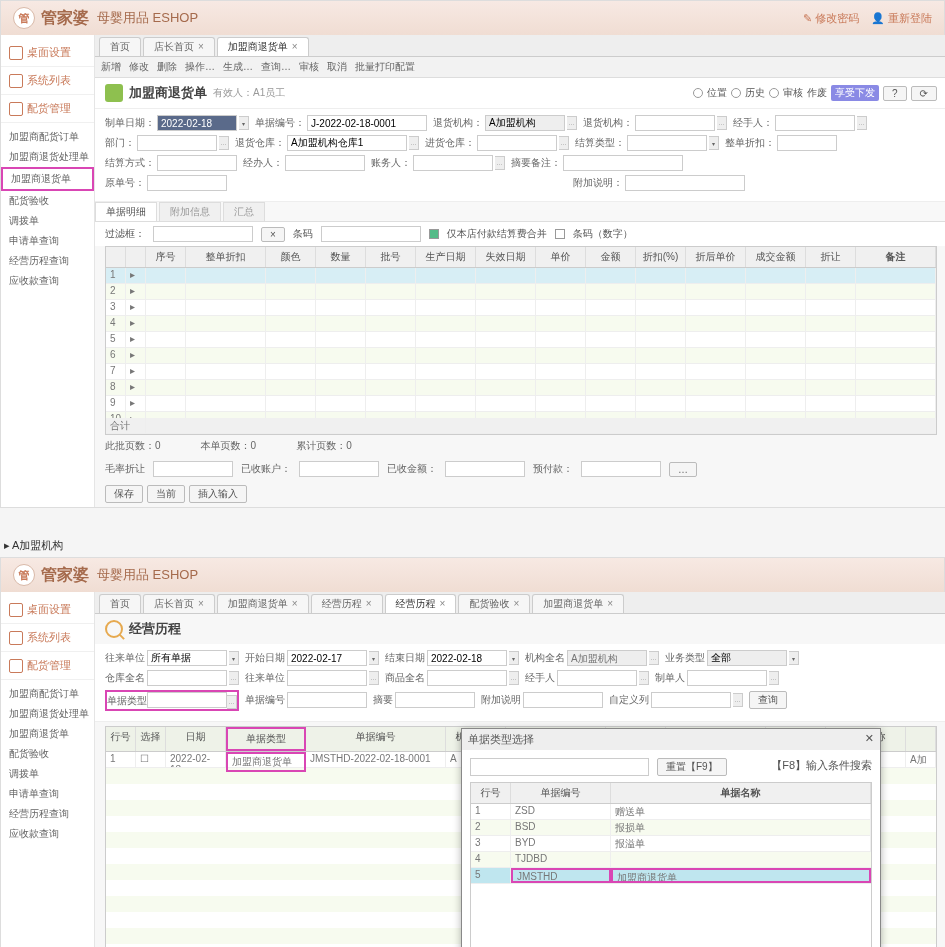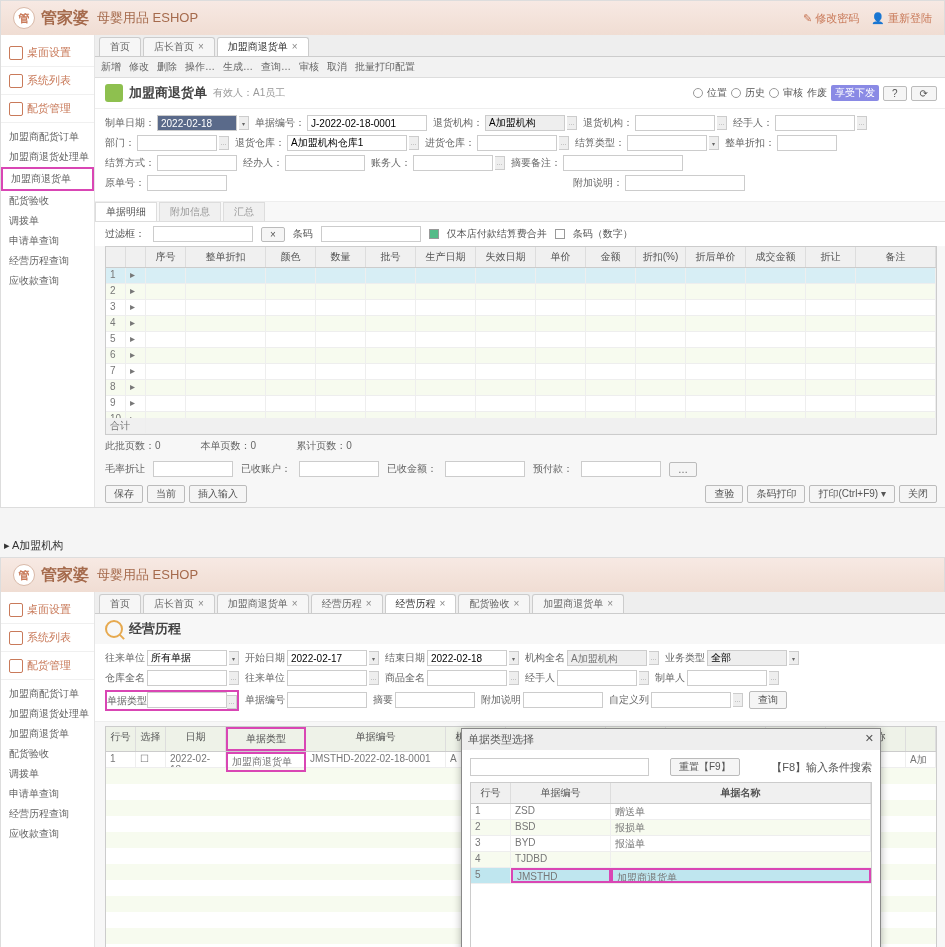--- a/index.html
+++ b/index.html
@@ -66,21 +66,21 @@
 .query-title .qicon::after { content: ''; position: absolute; width: 6px; height: 2px; background: #e6a94f; bottom: -2px; right: -4px; transform: rotate(45deg); }
 .query-title h3 { font-size: 13px; color: #444; }
 .hl-box { border: 2px solid #d946b4; display: inline-block; }
 .big-grid { margin: 4px 10px; border: 1px solid #ccc; background: #fff; }
 .big-grid .grid-head { background: #eef2e8; }
 .big-grid .grid-body { min-height: 340px; background: repeating-linear-gradient(#fff, #fff 16px, #f7fbef 16px, #f7fbef 32px); }
 .dialog { position: absolute; background: #fff; border: 1px solid #888; box-shadow: 0 2px 8px rgba(0,0,0,.3); width: 420px; }
 .dlg-title { background: #eee; padding: 3px 6px; font-size: 11px; display: flex; }
 .dlg-title .x { margin-left: auto; cursor: pointer; }
 .dlg-body { padding: 8px; }
-.dlg-search { display: flex; gap: 21px; margin-bottom: 6px; align-items: center; }
+.dlg-search { display: flex; gap: 8px; margin-bottom: 6px; align-items: flex-start; }
 .dlg-search input { border: 1px solid #ccc; height: 18px; flex: 0 0 140px; }
 .dlg-grid { border: 1px solid #ccc; }
 .dlg-grid .grid-body { height: 220px; overflow: auto; }
 .dlg-grid .grid-row.sel { background: #bfe6ef; }
 .container2 { position: relative; }
 </style>
 </head>
 <body>
 
 <div class="app">
@@ -261,21 +261,21 @@
             <div class="gh" style="width: 50px;">数量</div>
             <div class="gh" style="width: 50px;">批号</div>
             <div class="gh" style="width: 60px;">生产日期</div>
             <div class="gh" style="width: 60px;">失效日期</div>
             <div class="gh" style="width: 50px;">单价</div>
             <div class="gh" style="width: 50px;">金额</div>
             <div class="gh" style="width: 50px;">折扣(%)</div>
             <div class="gh" style="width: 60px;">折后单价</div>
             <div class="gh" style="width: 60px;">成交金额</div>
             <div class="gh" style="width: 50px;">折让</div>
-            <div class="gh" style="width: 80px;">备注</div>
+            <div class="gh" style="width: 80px; font-weight: bold;">备注</div>
           </div>
         <div class="grid-body" id="gb1">
             <div class="grid-row sel">
               <div class="gc" style="width: 20px;">1</div>
               <div class="gc" style="width: 20px;">▸</div>
               <div class="gc" style="width: 40px;"></div>
               <div class="gc" style="width: 80px;"></div>
               <div class="gc" style="width: 50px;"></div>
               <div class="gc" style="width: 50px;"></div>
               <div class="gc" style="width: 50px;"></div>
@@ -469,26 +469,20 @@
         <span>已收金额：</span>
           <input style="">
         <span>预付款：</span>
           <input class="w60" style="">
         <span class="btn">…</span>
       </div>
       <div class="footer-btns">
         <span class="btn">保存</span>
         <span class="btn">当前</span>
         <span class="btn">插入输入</span>
-        <div class="right" id="rbtns1">
-            <span class="btn">查验</span>
-            <span class="btn">条码打印</span>
-            <span class="btn">打印(Ctrl+F9) ▾</span>
-            <span class="btn">关闭</span>
-          </div>
       </div>
     </div>
   </div>
 </div>
 
 <div class="pos-label">▸ <span>A加盟机构</span></div>
 <div class="app container2">
   <div class="header">
     <span class="logo">管</span>
     <span class="brand">管家婆</span>

